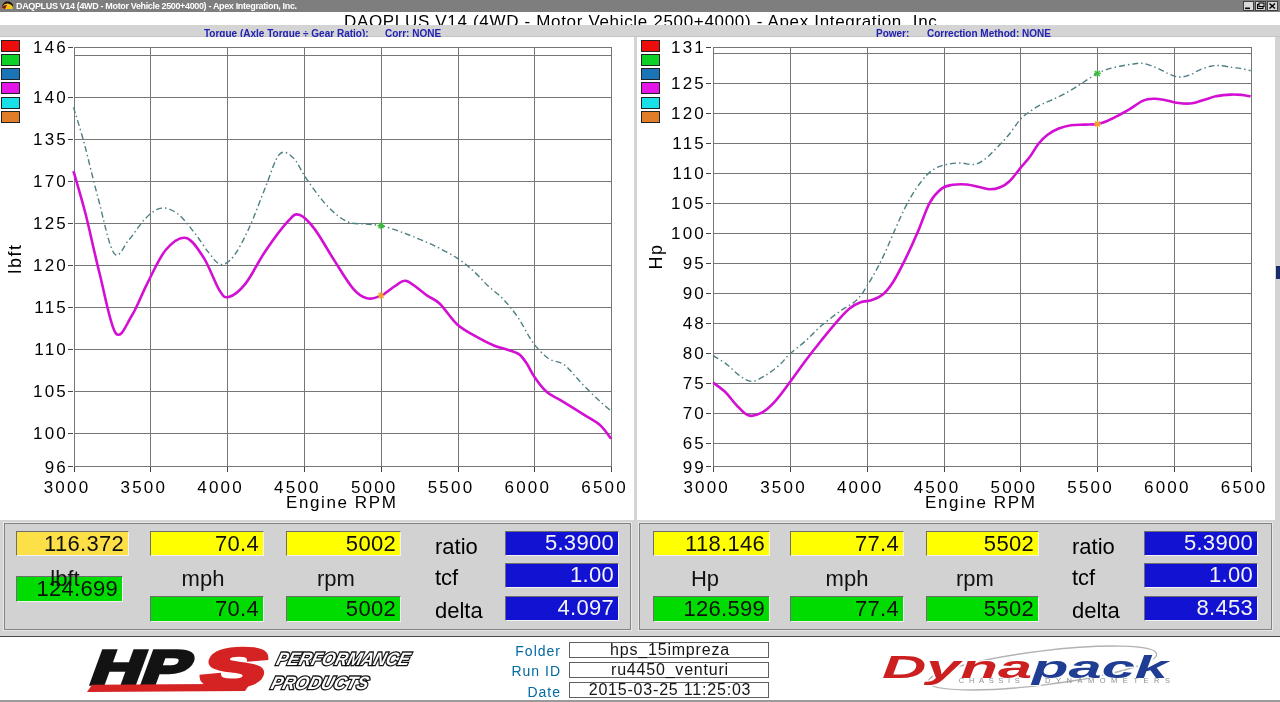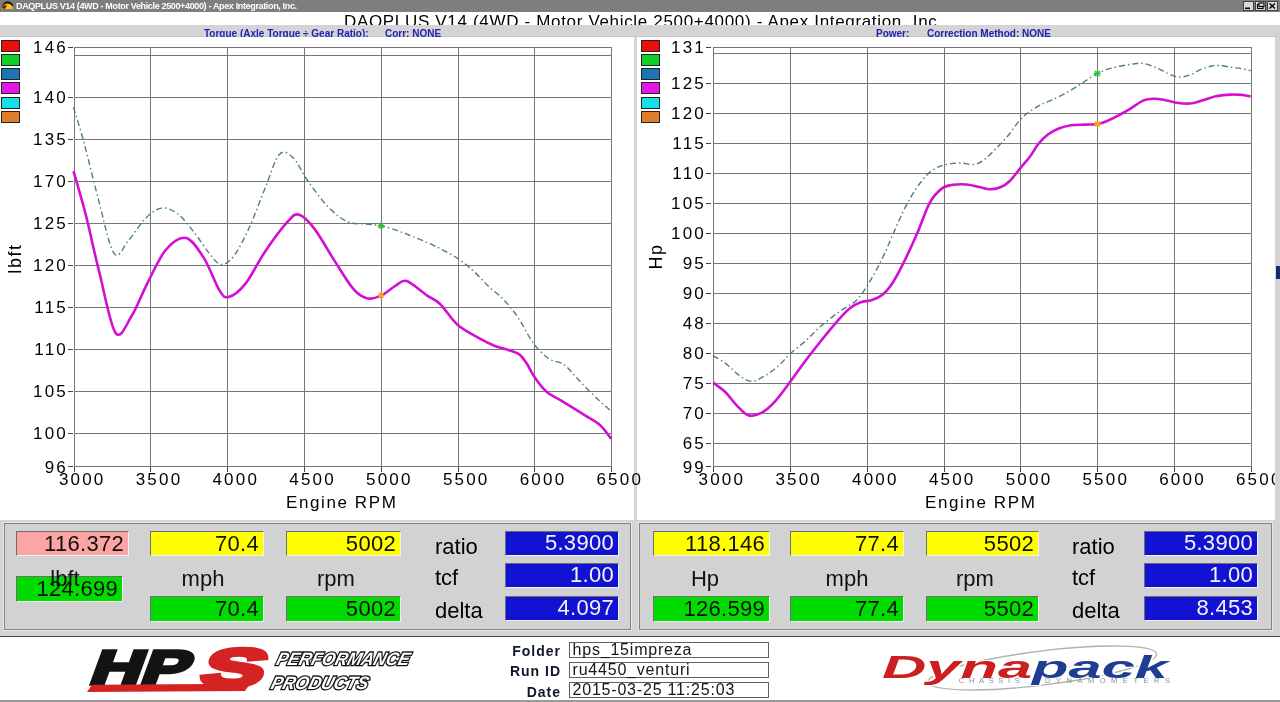--- a/index.html
+++ b/index.html
@@ -6,36 +6,36 @@
 .abs { position:absolute; }
 .titlebar { left:0; top:0; width:1280px; height:12px; background:#7e7e7e; }
 .titletext { left:16px; top:0px; color:#fff; font-size:9px; font-weight:bold; letter-spacing:-0.35px; line-height:12px; white-space:nowrap; }
 .whitestrip { left:0; top:12px; width:1280px; height:12.8px; background:#fff; overflow:hidden; }
 .bigtitle { left:344px; top:0.3px; font-size:17px; line-height:20px; color:#000; white-space:nowrap; letter-spacing:0.67px; }
 .grayband { left:0; top:24.8px; width:1280px; height:12.2px; background:#d4d4d4; border-bottom:1px solid #c6c6c6; }
 .bluehdr { position:absolute; top:27.5px; font-size:10px; font-weight:bold; color:#2222b2; white-space:nowrap; }
 .panel { background:#fff; }
 .sw { position:absolute; width:19px; height:12px; border:1px solid #222; }
 .yl { position:absolute; font-size:17px; letter-spacing:2.2px; color:#000; text-align:right; width:64px; }
-.xl { position:absolute; font-size:17px; letter-spacing:2.2px; color:#000; text-align:right; width:64px; text-indent:2.2px; }
+.xl { position:absolute; font-size:17px; letter-spacing:2.2px; color:#000; text-align:left; width:64px; text-indent:2.2px;margin-top:8px; }
 .ytick { position:absolute; width:5px; height:1px; background:#444; }
 .xtick { position:absolute; width:1px; height:5px; background:#444; }
 .axname { position:absolute; font-size:17px; letter-spacing:1.6px; color:#000; }
 .rot { transform:rotate(-90deg); transform-origin:center; }
 .dpanel { position:absolute; background:#d2d2d2; border:1px solid #e8e8e8; }
 .dpanel-inner { position:absolute; left:0; top:0; right:0; bottom:0; border:1px solid #838383; }
 .vbox { position:absolute; height:25.5px; border-top:1.5px solid #6e6e6e; border-left:1.5px solid #6e6e6e; border-bottom:1.5px solid #f2f2f2; border-right:1.5px solid #f2f2f2; font-size:22px; text-align:right; padding-right:4px; line-height:23px; letter-spacing:0.3px; }
 .rowlab { position:absolute; font-size:22px; color:#111; text-align:center; width:120px; }
 .bluelab { position:absolute; font-size:22px; color:#000000; }
 .bluebox { position:absolute; width:114px; height:25px; background:#1212d2; border-top:1.5px solid #6e6e6e; border-left:1.5px solid #6e6e6e; border-bottom:1.5px solid #f2f2f2; border-right:1.5px solid #f2f2f2; color:#f4f4f4; font-size:22px; text-align:right; padding-right:4px; line-height:22.5px; letter-spacing:0.3px; }
 .botline { left:0; top:635.6px; width:1280px; height:1.4px; background:#4a4a4a; }
 .botstrip { left:0; top:637px; width:1280px; height:63px; background:#fff; }
 .botgray { left:0; top:700px; width:1280px; height:2px; background:#9a9a9a; }
-.flabel { position:absolute; font-size:14px; font-weight:bold; letter-spacing:1px; color:#0f172a; text-align:right; width:70px; line-height:14px; }
-.fbox { position:absolute; left:568.5px; width:200px; height:16px; background:#fff; border:1px solid #606060; font-size:16px; letter-spacing:0.8px; color:#151515; padding-left:3px; line-height:14.5px; }
+.flabel { position:absolute; font-size:14px; font-weight:normal; letter-spacing:1px; color:#0369a1; text-align:right; width:70px; line-height:14px; }
+.fbox { position:absolute; left:568.5px; width:200px; height:16px; background:#fff; border:1px solid #606060; font-size:16px; letter-spacing:0.8px; color:#151515; padding-left:3px; line-height:14.5px;text-align:center; }
 </style></head><body>
 <div class="abs titlebar"></div>
 <svg class="abs" style="left:1px;top:0px" width="13" height="12" viewBox="0 0 13 12">
     <path d="M1 9 Q2 2 6 2 Q11 2 12 9 Z" fill="#f5c518"></path>
     <path d="M1 6 Q3 1 6.5 1.5 Q10 1 12 5 L12 6.5 Q9 3.5 6.5 3.6 Q3.5 3.5 1 7 Z" fill="#1a1212"></path>
     <path d="M0.5 8 Q3 4.5 6 5 L4 9 Z" fill="#7a1010"></path>
   </svg>
 <div class="abs titletext">DAQPLUS V14 (4WD - Motor Vehicle 2500+4000) - Apex Integration, Inc.</div>
 <svg class="abs" style="left:1243px;top:1px" width="35" height="10" viewBox="0 0 35 10">
 <g>
@@ -211,21 +211,21 @@
 <div class="axname" style="left:286px;top:493px">Engine RPM</div>
 <div class="axname" style="left:925px;top:493px">Engine RPM</div>
 <div class="abs" style="left:1275px;top:37px;width:5px;height:665px;background:#d4d4d4"></div>
 <div class="abs" style="left:1276px;top:266px;width:4px;height:13px;background:#1a2a6a"></div>
 <div class="dpanel" style="left:3px;top:522px;width:629px;height:109px">
     <div class="dpanel-inner"></div>
   </div>
 <div class="dpanel" style="left:638px;top:522px;width:635px;height:109px">
     <div class="dpanel-inner"></div>
   </div>
-<div class="vbox" style="left:16px;top:530.5px;width:113px;background:#fca5a5"><span style="color:#101010">116.372</span></div>
+<div class="vbox" style="left:16px;top:530.5px;width:113px;background:#fde047"><span style="color:#101010">116.372</span></div>
 <div class="vbox" style="left:16px;top:576px;width:107px;background:#00dc00"><span style="color:#101010">124.699</span></div>
 <div class="vbox" style="left:150px;top:530.5px;width:114px;background:#ffff00"><span style="color:#101010">70.4</span></div>
 <div class="vbox" style="left:150px;top:596px;width:114px;background:#00dc00"><span style="color:#101010">70.4</span></div>
 <div class="vbox" style="left:286px;top:530.5px;width:115px;background:#ffff00"><span style="color:#101010">5002</span></div>
 <div class="vbox" style="left:286px;top:596px;width:115px;background:#00dc00"><span style="color:#101010">5002</span></div>
 <div class="rowlab" style="left:5px;top:566px">lbft</div>
 <div class="rowlab" style="left:143px;top:566px">mph</div>
 <div class="rowlab" style="left:276px;top:566px">rpm</div>
 <div class="bluelab" style="left:435px;top:534px">ratio</div>
 <div class="bluelab" style="left:435px;top:565px">tcf</div>

